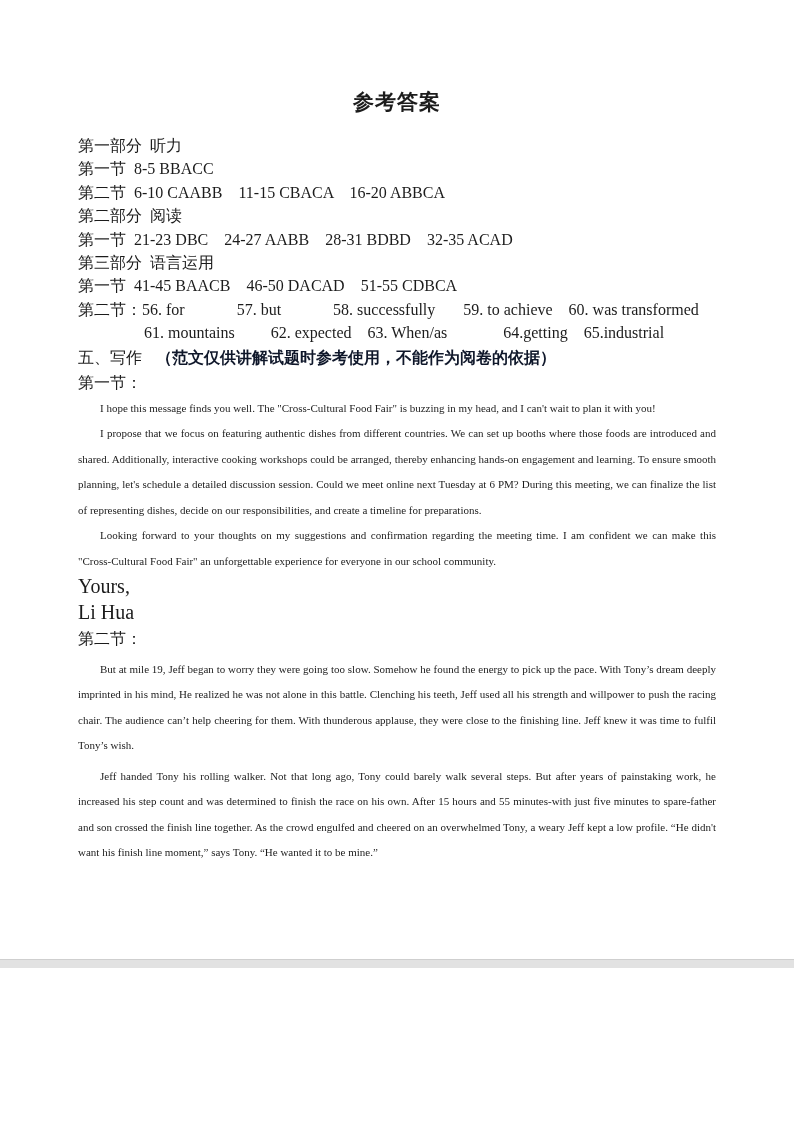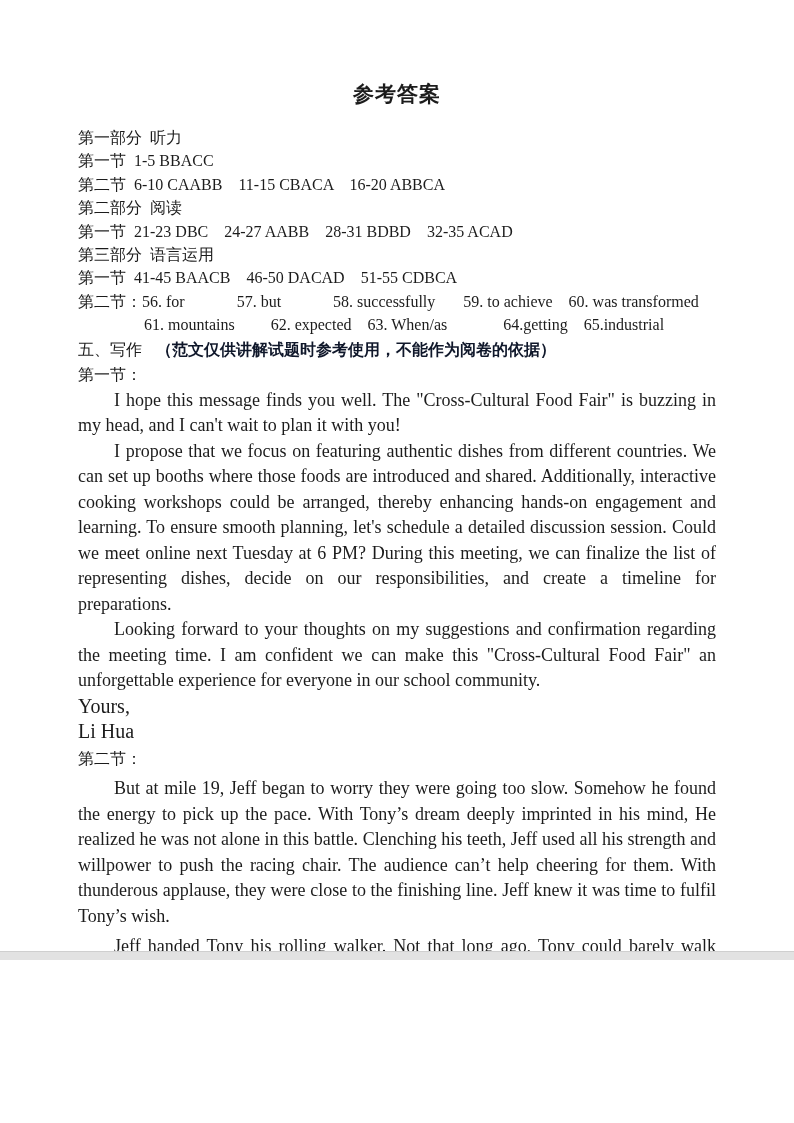--- a/index.html
+++ b/index.html
@@ -1,21 +1,21 @@
 <!DOCTYPE html>
 <html><head>
 <meta charset="utf-8">
 <style>
   * { margin: 0; padding: 0; box-sizing: border-box; }
   html, body { background: #ffffff; }
   .page {
     position: relative;
     width: 794px;
     height: 956px;
-    margin: 4px auto;
+    margin: 12px auto;
     background: #ffffff;
     font-family: "Liberation Serif", "DejaVu Serif", serif;
     color: #1c1c1c;
     padding: 76px 78px 0 78px;
     overflow: hidden;
   }
   .title {
     text-align: center;
     font-size: 21px;
     font-weight: bold;
@@ -32,21 +32,21 @@
     font-size: 16px;
     line-height: 23.4px;
     margin-top: 1px;
   }
   .blue { font-weight: bold; }
   .body-line {
     font-size: 20px;
     line-height: 25.5px;
   }
   .para {
-    font-size: 18px;
+    font-size: 11px;
     line-height: 25.5px;
     text-align: justify;
     text-indent: 2em;
   }
   .para.story { margin-top: 5px; }
   .para b { font-weight: normal; }
   .section-label {
     font-size: 16px;
     line-height: 25.5px;
     margin-top: 1px;
@@ -61,21 +61,21 @@
 </style>
 </head>
 <body>
 
 <div class="page">
 
   <h1 class="title">参考答案</h1>
 
   <div>
     <div class="ans-line">第一部分  听力</div>
-    <div class="ans-line">第一节  1-5 BBACC</div>
+    <div class="ans-line">第一节  8-5 BBACC</div>
     <div class="ans-line">第二节  6-10 CAABB    11-15 CBACA    16-20 ABBCA</div>
     <div class="ans-line">第二部分  阅读</div>
     <div class="ans-line">第一节  21-23 DBC    24-27 AABB    28-31 BDBD    32-35 ACAD</div>
     <div class="ans-line">第三部分  语言运用</div>
     <div class="ans-line">第一节  41-45 BAACB    46-50 DACAD    51-55 CDBCA</div>
     <div class="ans-line">第二节：56. for             57. but             58. successfully       59. to achieve    60. was transformed</div>
     <div class="ans-line cont">61. mountains         62. expected    63. When/as              64.getting    65.industrial</div>
   </div>
 
   <div class="head-line">

